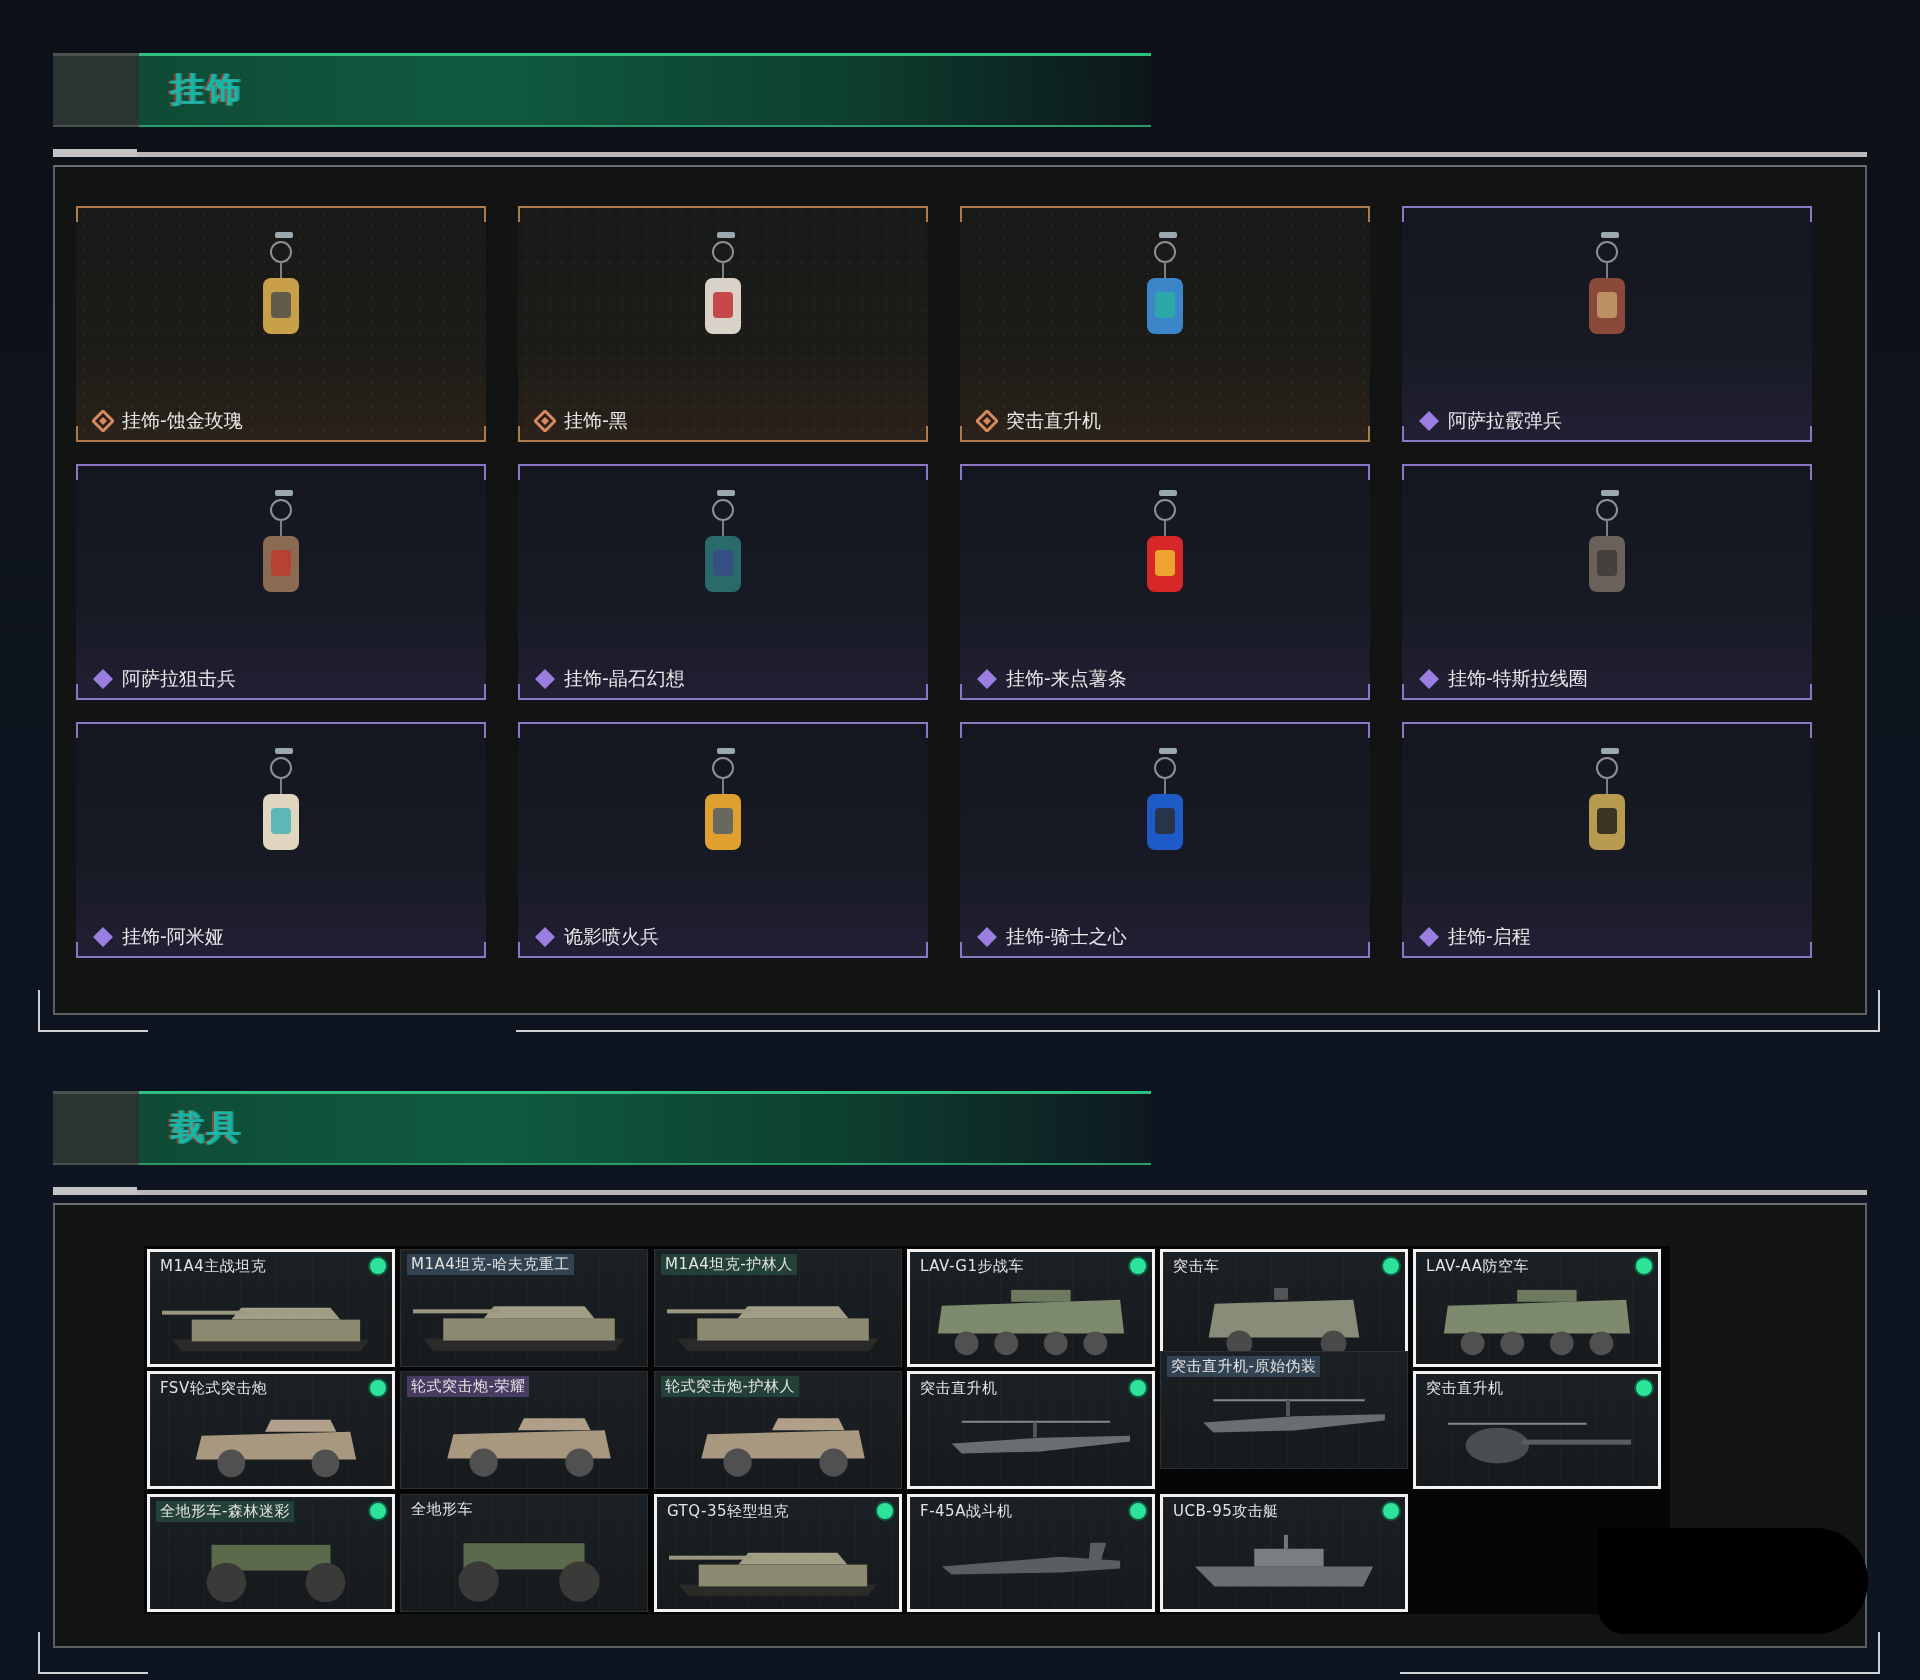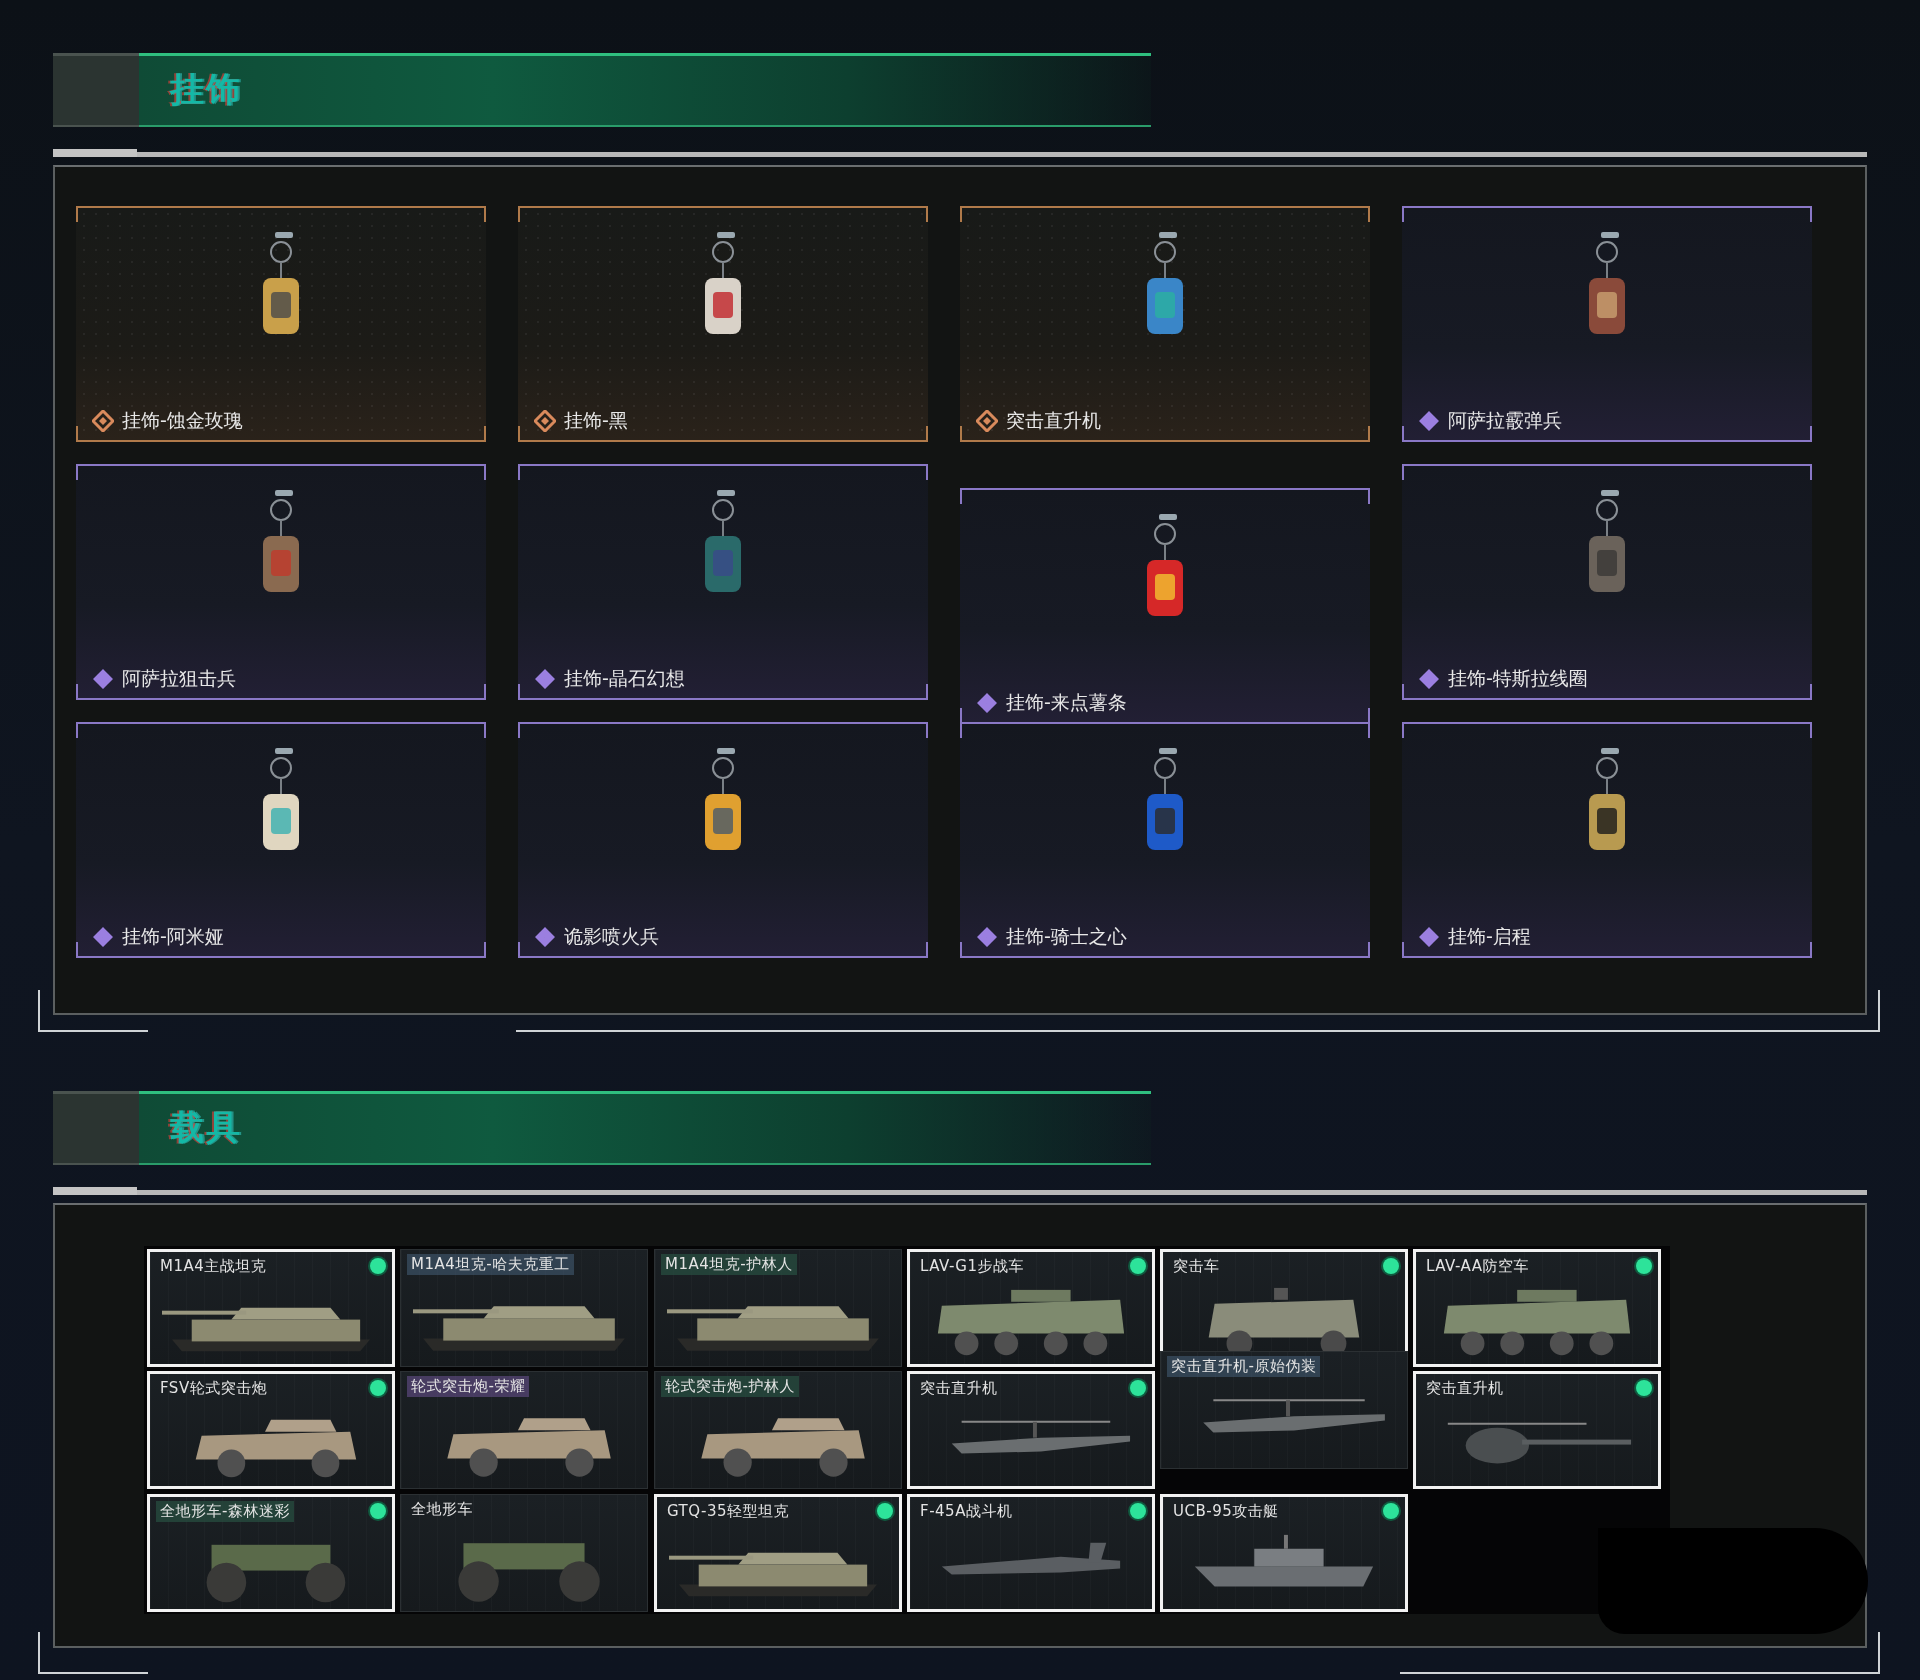--- a/index.html
+++ b/index.html
@@ -217,21 +217,21 @@
       <rect x="22" y="48" width="36" height="56" rx="8" fill="#2a6a6a"></rect>
       <rect x="30" y="62" width="20" height="26" rx="4" fill="#3a4a8a" opacity="0.8"></rect>
     </svg>
     <div class="charm-label">
         <svg class="rarity-icon" viewBox="0 0 22 22">
           <path d="M11 1 L16 6 L11 11 L6 6Z M16 6 L21 11 L16 16 L11 11Z M6 6 L11 11 L6 16 L1 11Z M11 11 L16 16 L11 21 L6 16Z" fill="#9b7fe0"></path>
         </svg>
         <span>挂饰-晶石幻想</span>
       </div>
     </div>
-    <div class="charm-card purple" style="left: 960px; top: 488px;">
+    <div class="charm-card purple" style="left: 960px; top: 464px;">
     <svg class="charm-art" viewBox="0 0 80 130">
       <rect x="34" y="2" width="18" height="6" rx="2" fill="#9aa8b0"></rect>
       <circle cx="40" cy="22" r="10" fill="none" stroke="#8a9096" stroke-width="2"></circle>
       <line x1="40" y1="32" x2="40" y2="48" stroke="#7a8086" stroke-width="2"></line>
       <rect x="22" y="48" width="36" height="56" rx="8" fill="#d62828"></rect>
       <rect x="30" y="62" width="20" height="26" rx="4" fill="#f2c230" opacity="0.8"></rect>
     </svg>
     <div class="charm-label">
         <svg class="rarity-icon" viewBox="0 0 22 22">
           <path d="M11 1 L16 6 L11 11 L6 6Z M16 6 L21 11 L16 16 L11 11Z M6 6 L11 11 L6 16 L1 11Z M11 11 L16 16 L11 21 L6 16Z" fill="#9b7fe0"></path>

